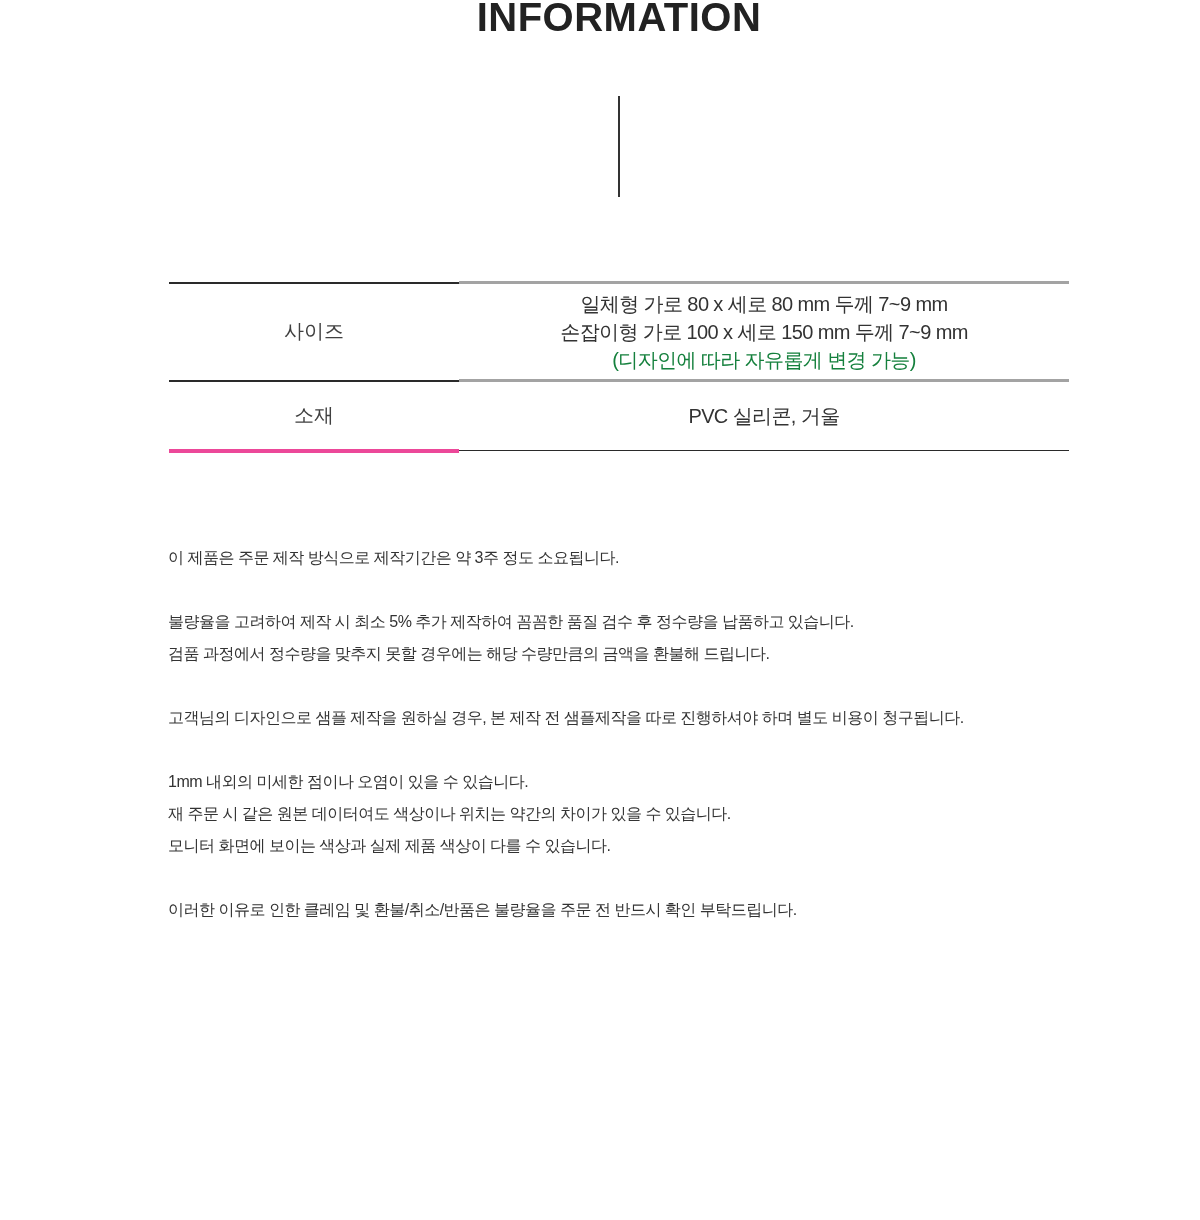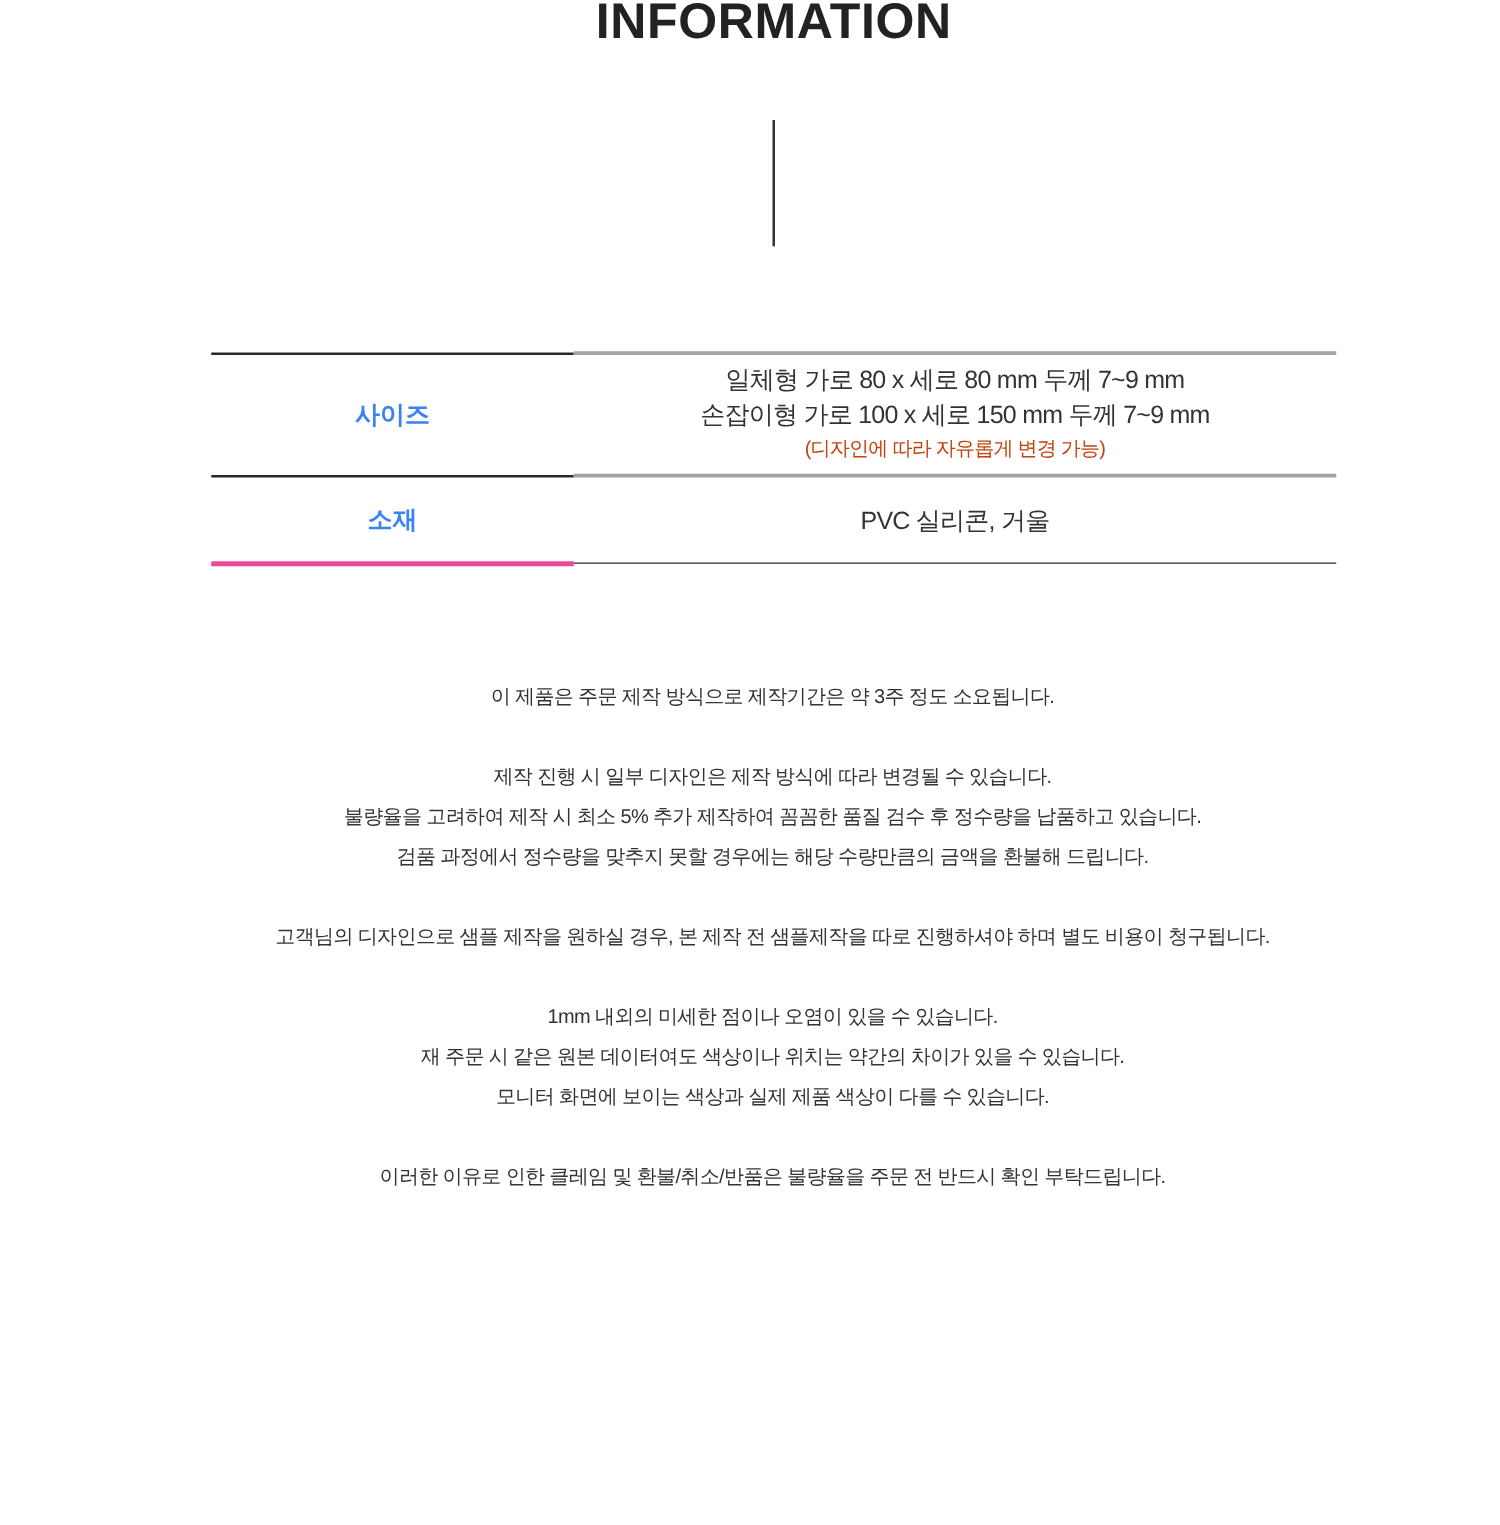--- a/index.html
+++ b/index.html
@@ -40,22 +40,22 @@
     .info-table {
       position: absolute;
       left: 150px;
       top: 281px;
       width: 900px;
       border-collapse: collapse;
     }
     .info-table th {
       width: 290px;
       font-size: 20px;
-      font-weight: bold;
-      color: #3b82f6;
+      font-weight: normal;
+      color: #404040;
       text-align: center;
       border-top: 2px solid #2a2a2a;
       vertical-align: middle;
     }
     .info-table td {
       font-size: 20px;
       color: #333333;
       text-align: center;
       border-top: 3px solid #a3a3a3;
       vertical-align: middle;
@@ -66,41 +66,40 @@
     .info-table tr.row-material th,
     .info-table tr.row-material td { height: 70px; }
     .info-table tr.last th { border-bottom: 4px solid #ec4899; }
     .info-table tr.last td { border-bottom: 1px solid #2a2a2a; }
     .size-line {
       display: block;
       line-height: 28px;
     }
     .size-note {
       display: block;
-      font-size: 16px;
+      font-size: 20px;
       line-height: 28px;
-      color: #c2410c;
+      color: #15803d;
     }
     .notes {
       position: absolute;
       left: 149px;
       top: 542px;
       width: 900px;
     }
     .note-group {
       margin-bottom: 32px;
     }
     .note-line {
       display: block;
       font-size: 16px;
       line-height: 32px;
       color: #333333;
       letter-spacing: -0.5px;
       white-space: nowrap;
-      text-align: center;
     }
   </style>
 </head>
 <body>
 
 <div class="page">
 
   <h1 class="title">INFORMATION</h1>
 
   <div class="divider-line"></div>
@@ -120,21 +119,20 @@
         <td>PVC 실리콘, 거울</td>
       </tr>
     </tbody>
   </table>
 
   <div class="notes">
     <div class="note-group">
       <span class="note-line">이 제품은 주문 제작 방식으로 제작기간은 약 3주 정도 소요됩니다.</span>
     </div>
     <div class="note-group">
-      <span class="note-line">제작 진행 시 일부 디자인은 제작 방식에 따라 변경될 수 있습니다.</span>
       <span class="note-line">불량율을 고려하여 제작 시 최소 5% 추가 제작하여 꼼꼼한 품질 검수 후 정수량을 납품하고 있습니다.</span>
       <span class="note-line">검품 과정에서 정수량을 맞추지 못할 경우에는 해당 수량만큼의 금액을 환불해 드립니다.</span>
     </div>
     <div class="note-group">
       <span class="note-line">고객님의 디자인으로 샘플 제작을 원하실 경우, 본 제작 전 샘플제작을 따로 진행하셔야 하며 별도 비용이 청구됩니다.</span>
     </div>
     <div class="note-group">
       <span class="note-line">1mm 내외의 미세한 점이나 오염이 있을 수 있습니다.</span>
       <span class="note-line">재 주문 시 같은 원본 데이터여도 색상이나 위치는 약간의 차이가 있을 수 있습니다.</span>
       <span class="note-line">모니터 화면에 보이는 색상과 실제 제품 색상이 다를 수 있습니다.</span>

